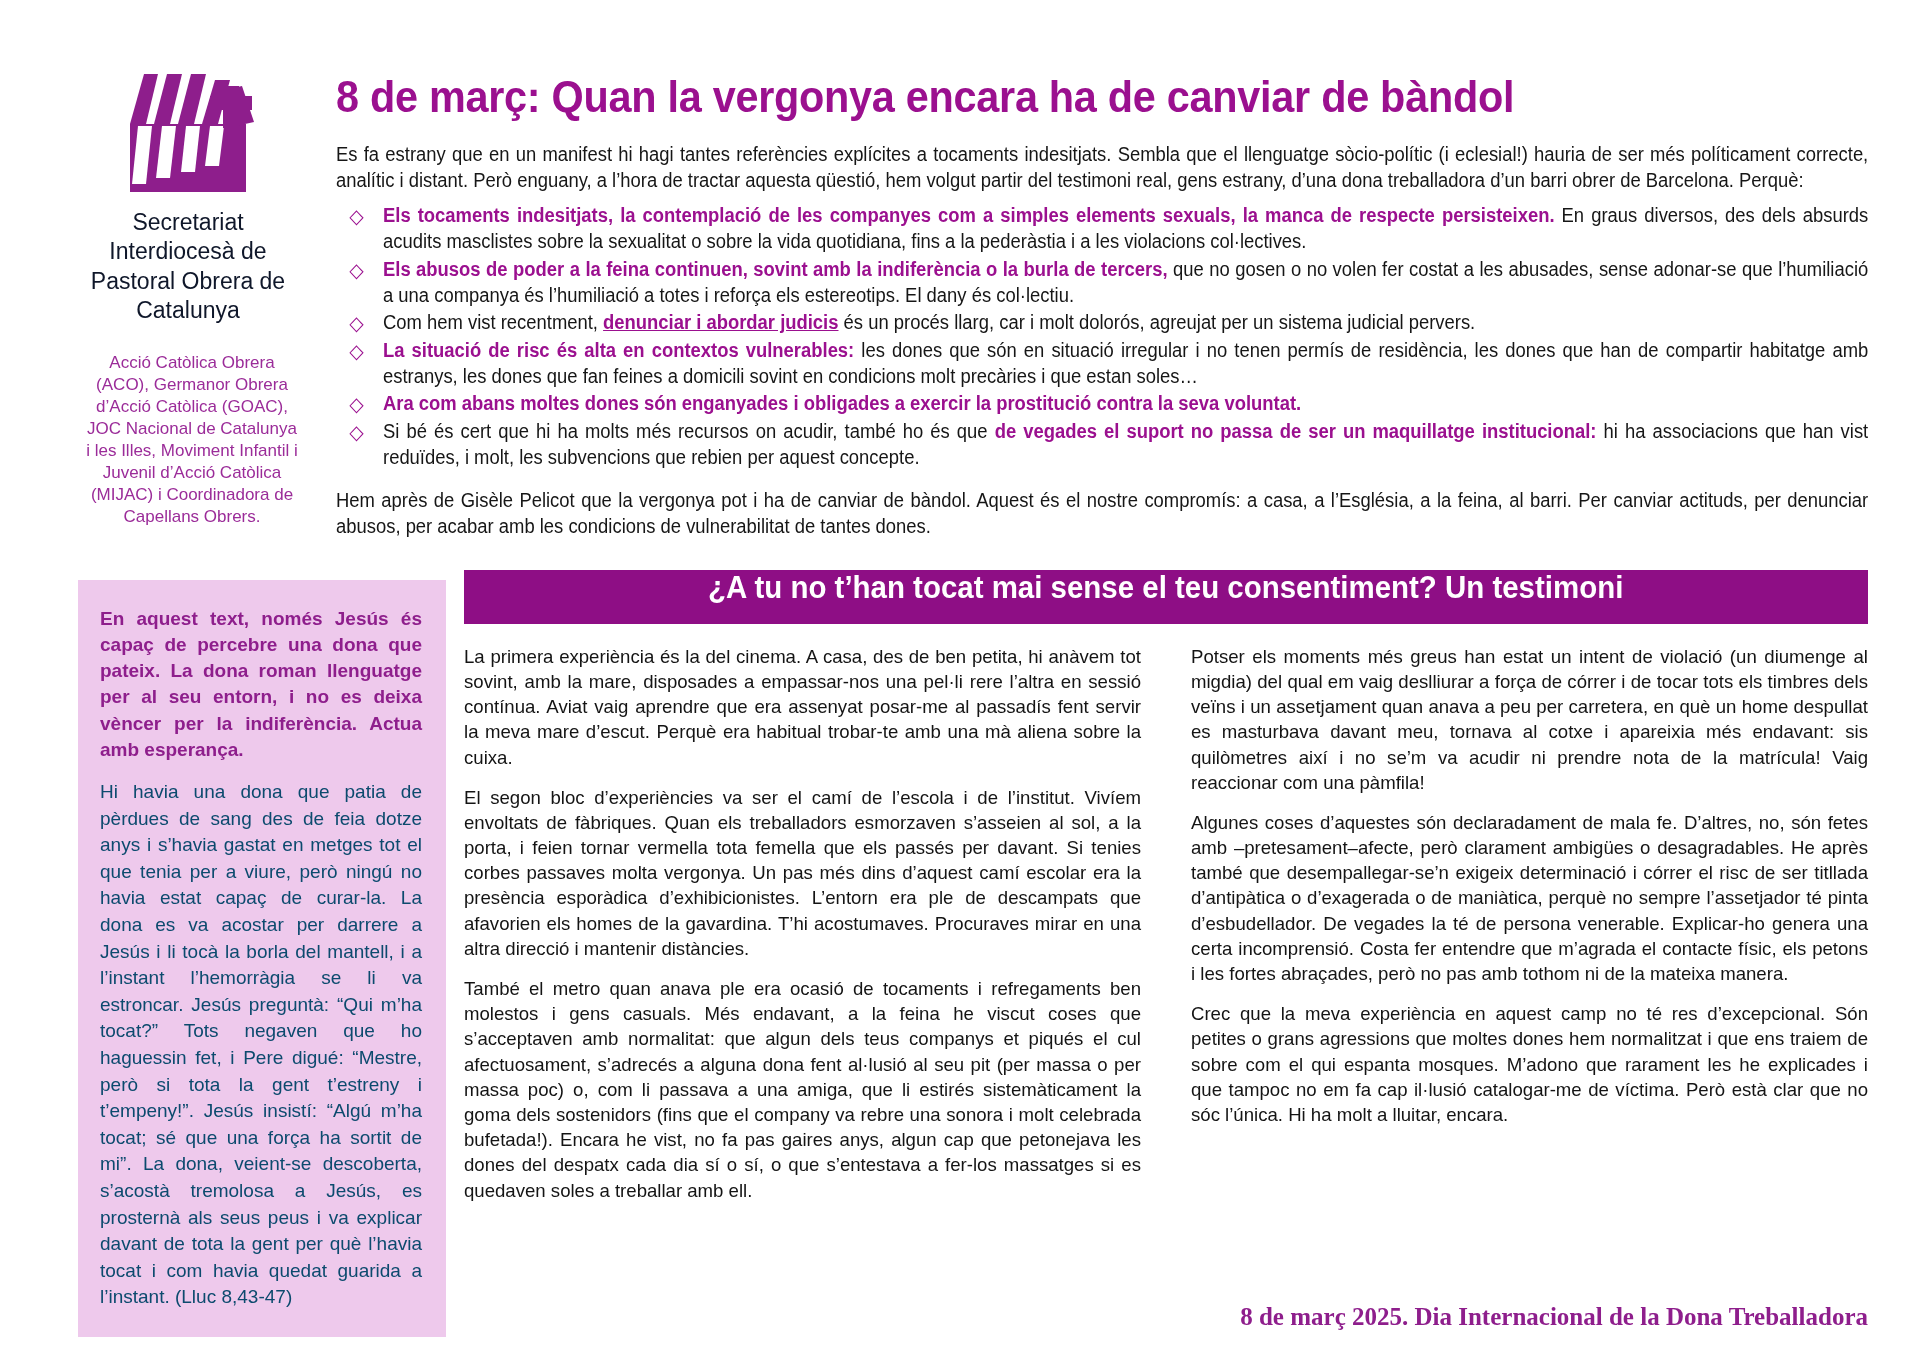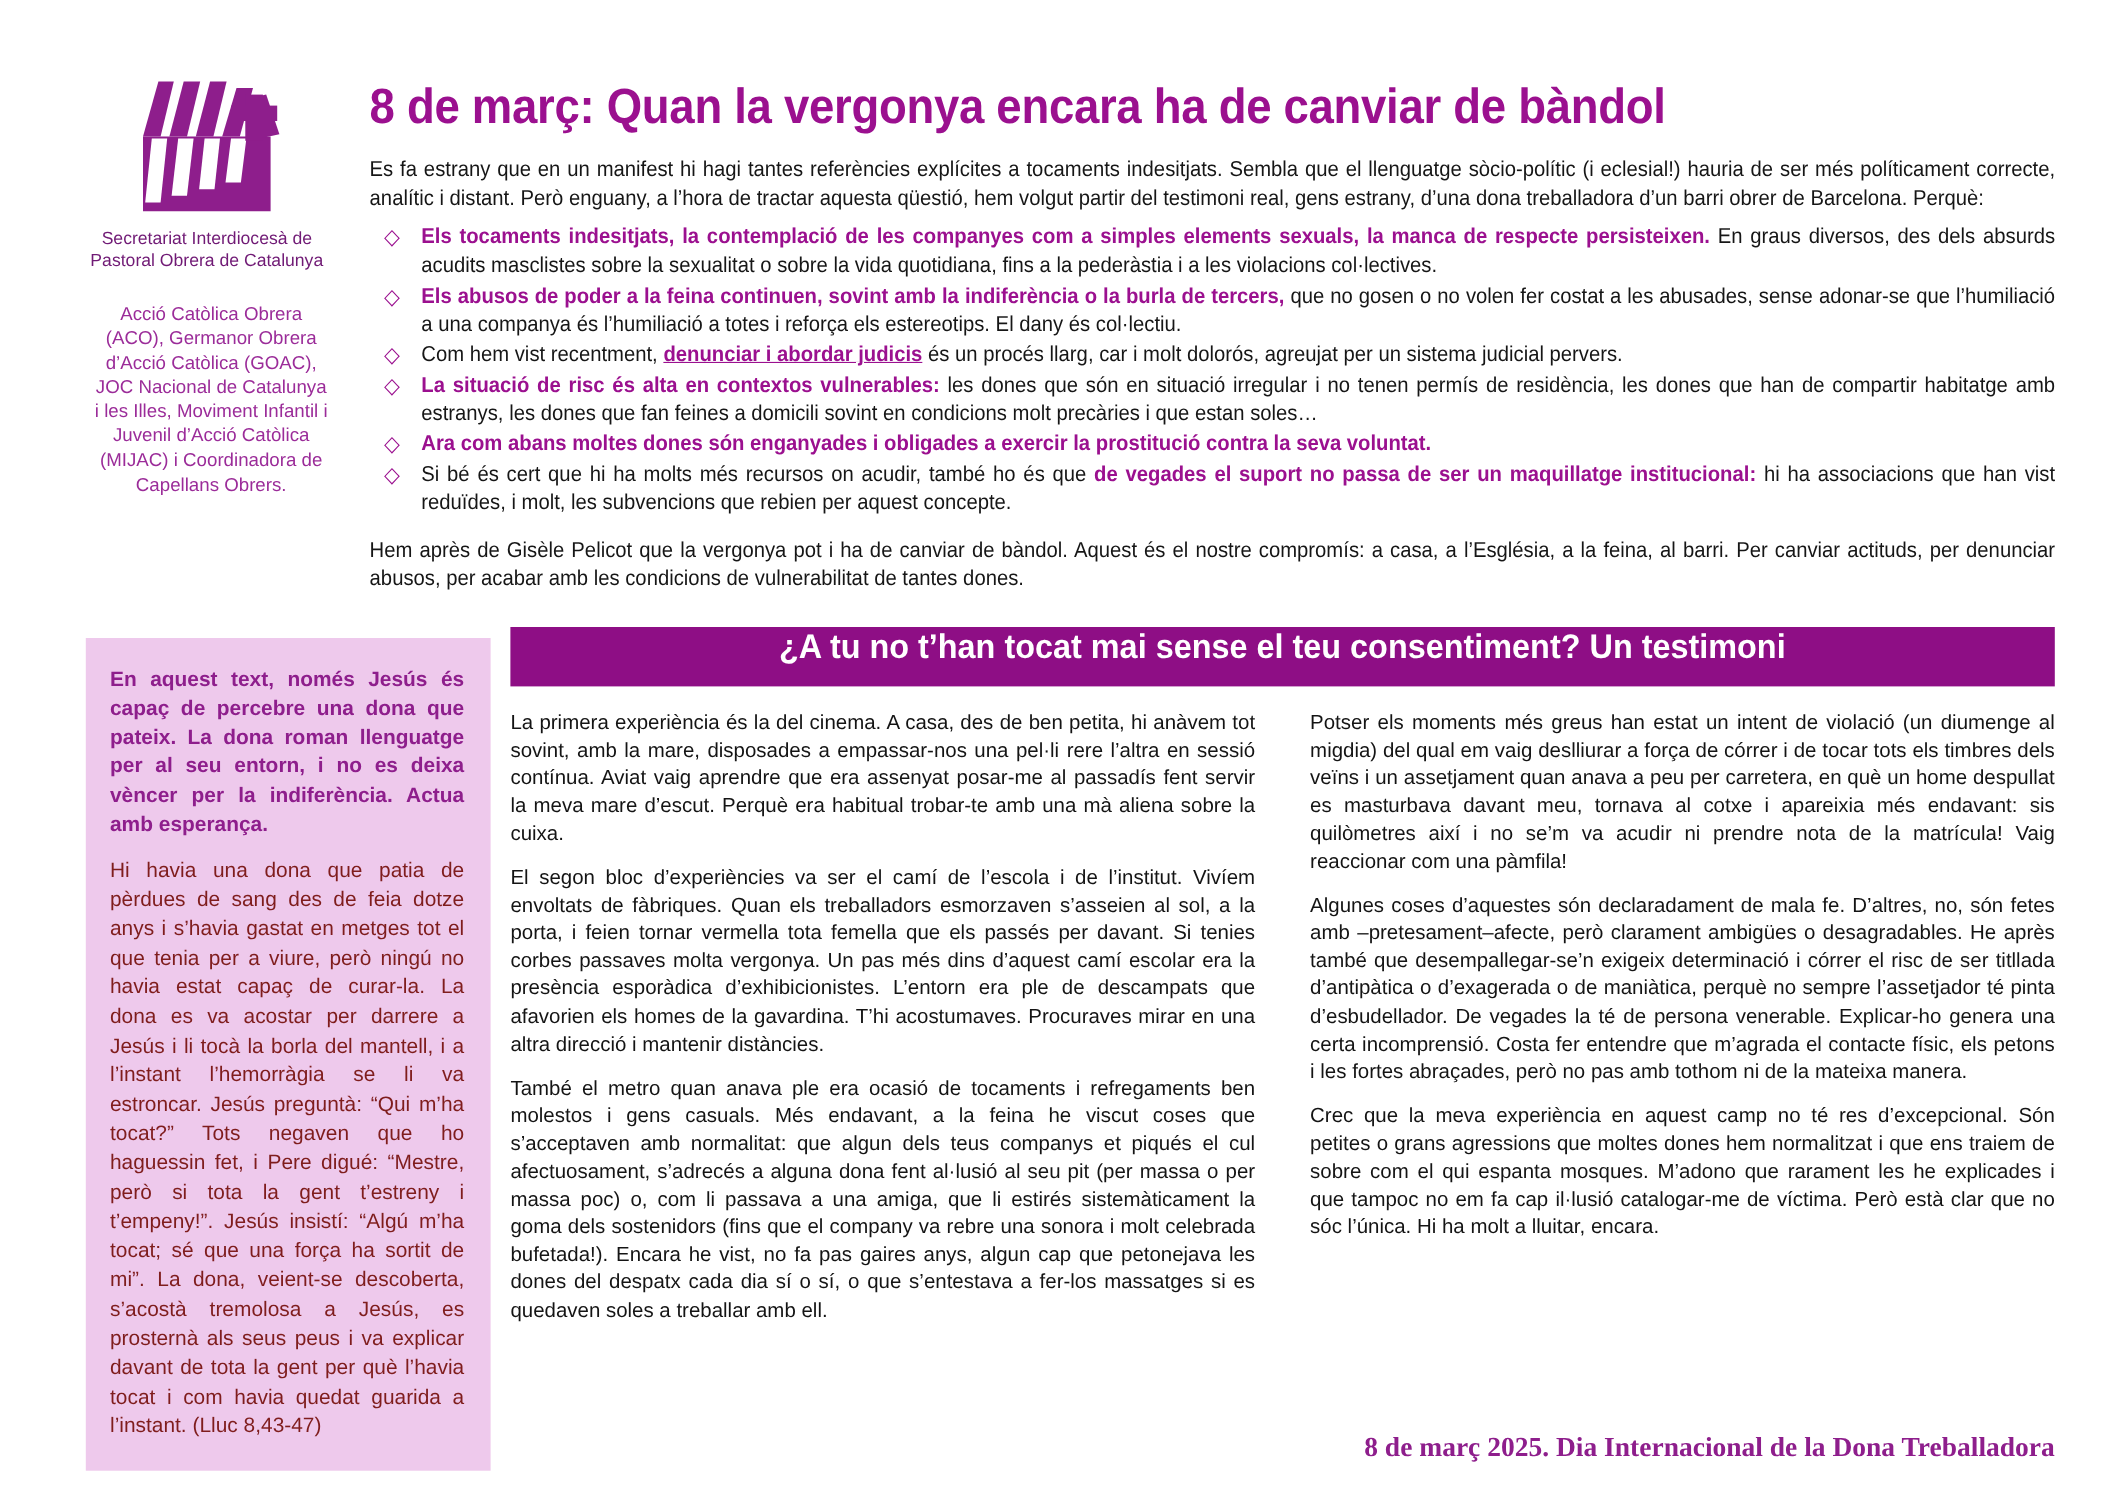--- a/index.html
+++ b/index.html
@@ -39,22 +39,22 @@
   .logo {
     width: 184px;
     height: 130px;
     margin: 0 auto;
     display: block;
   }
 
   .brand-title {
     margin-top: 10px;
     text-align: center;
-    color: #701a75;
-    font-size: 16px;
+    color: #0f172a;
+    font-size: 23px;
     line-height: 1.28;
     font-weight: 400;
     font-family: "Liberation Sans", sans-serif;
   }
 
   .brand-orgs {
     margin-top: 26px;
     color: #9B2C99;
     font-size: 17px;
     line-height: 1.30;
@@ -154,21 +154,21 @@
   .quote-lead {
     color: #8E1E8C;
     font-weight: bold;
     font-size: 19px;
     line-height: 1.38;
     text-align: justify;
     margin-bottom: 16px;
     font-family: "Liberation Sans", sans-serif;
   }
   .quote-body {
-    color: #7f1d1d;
+    color: #0c4a6e;
     font-size: 19px;
     line-height: 1.40;
     text-align: justify;
     font-family: "Liberation Sans", sans-serif;
   }
 
   .testimony {
     flex: 1 1 auto;
     padding-left: 18px;
     min-width: 0;

